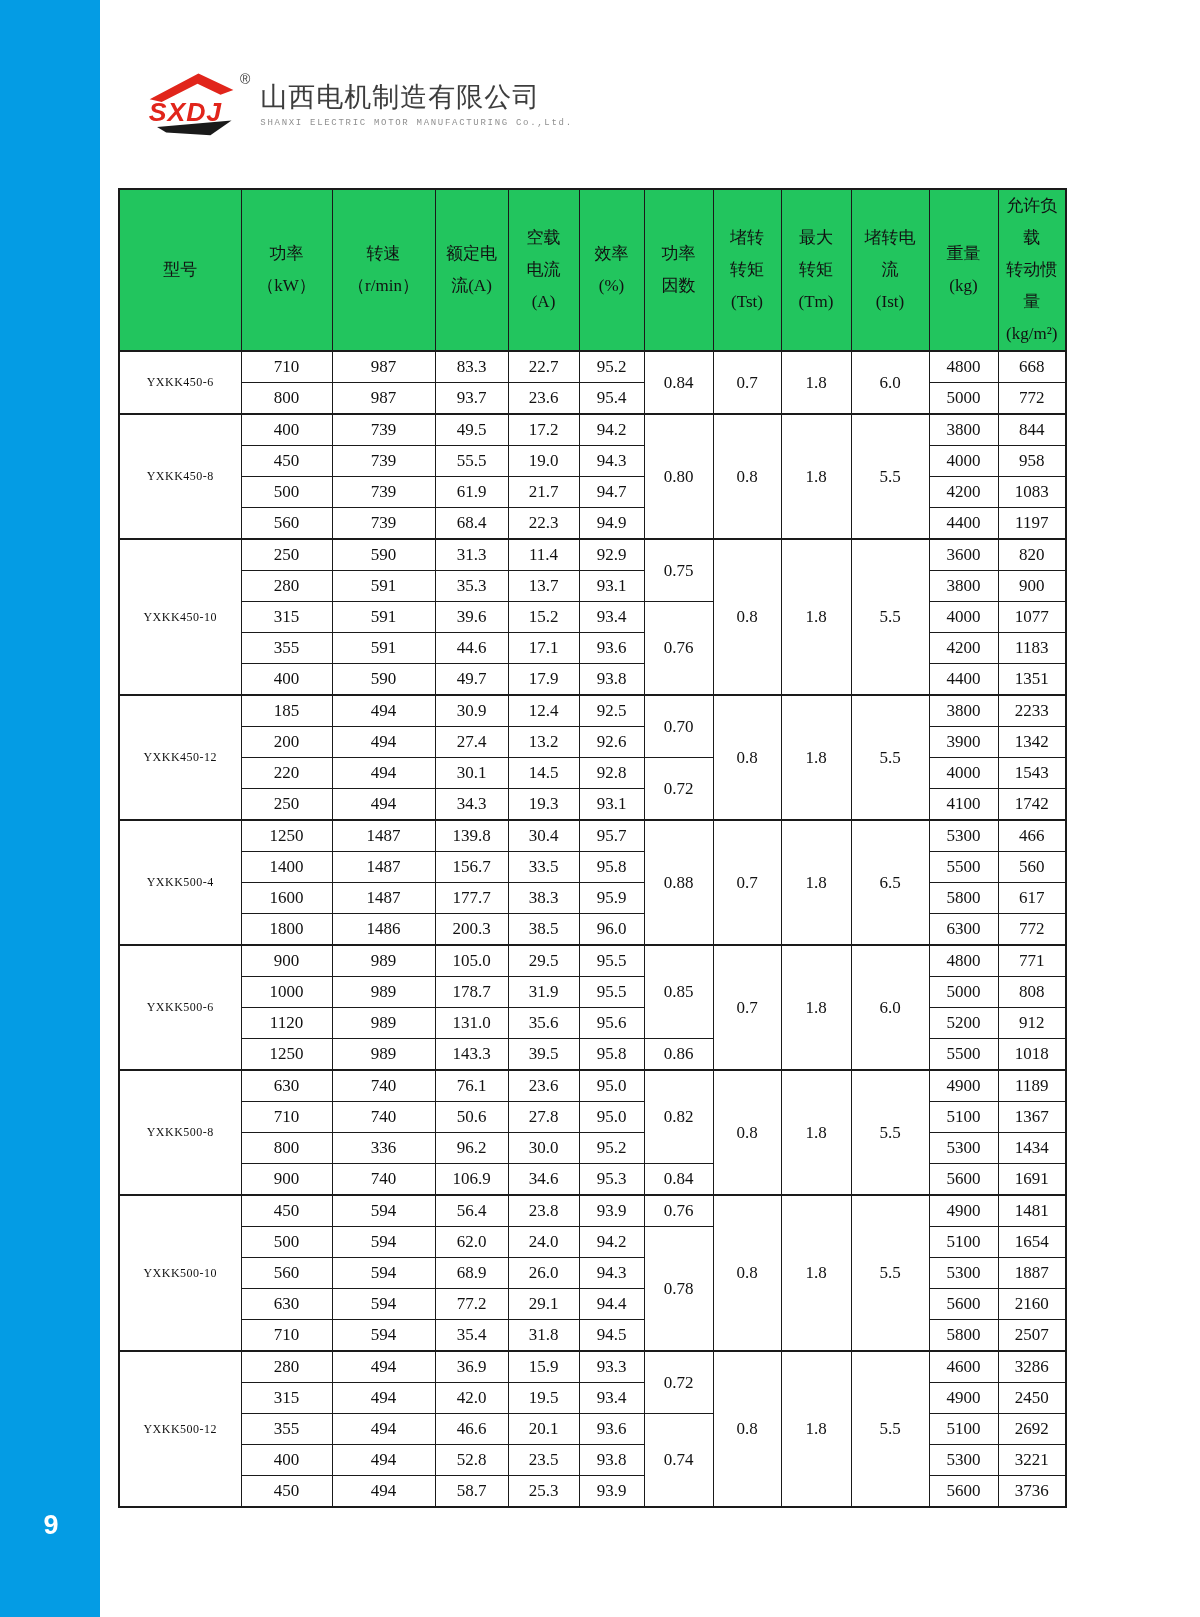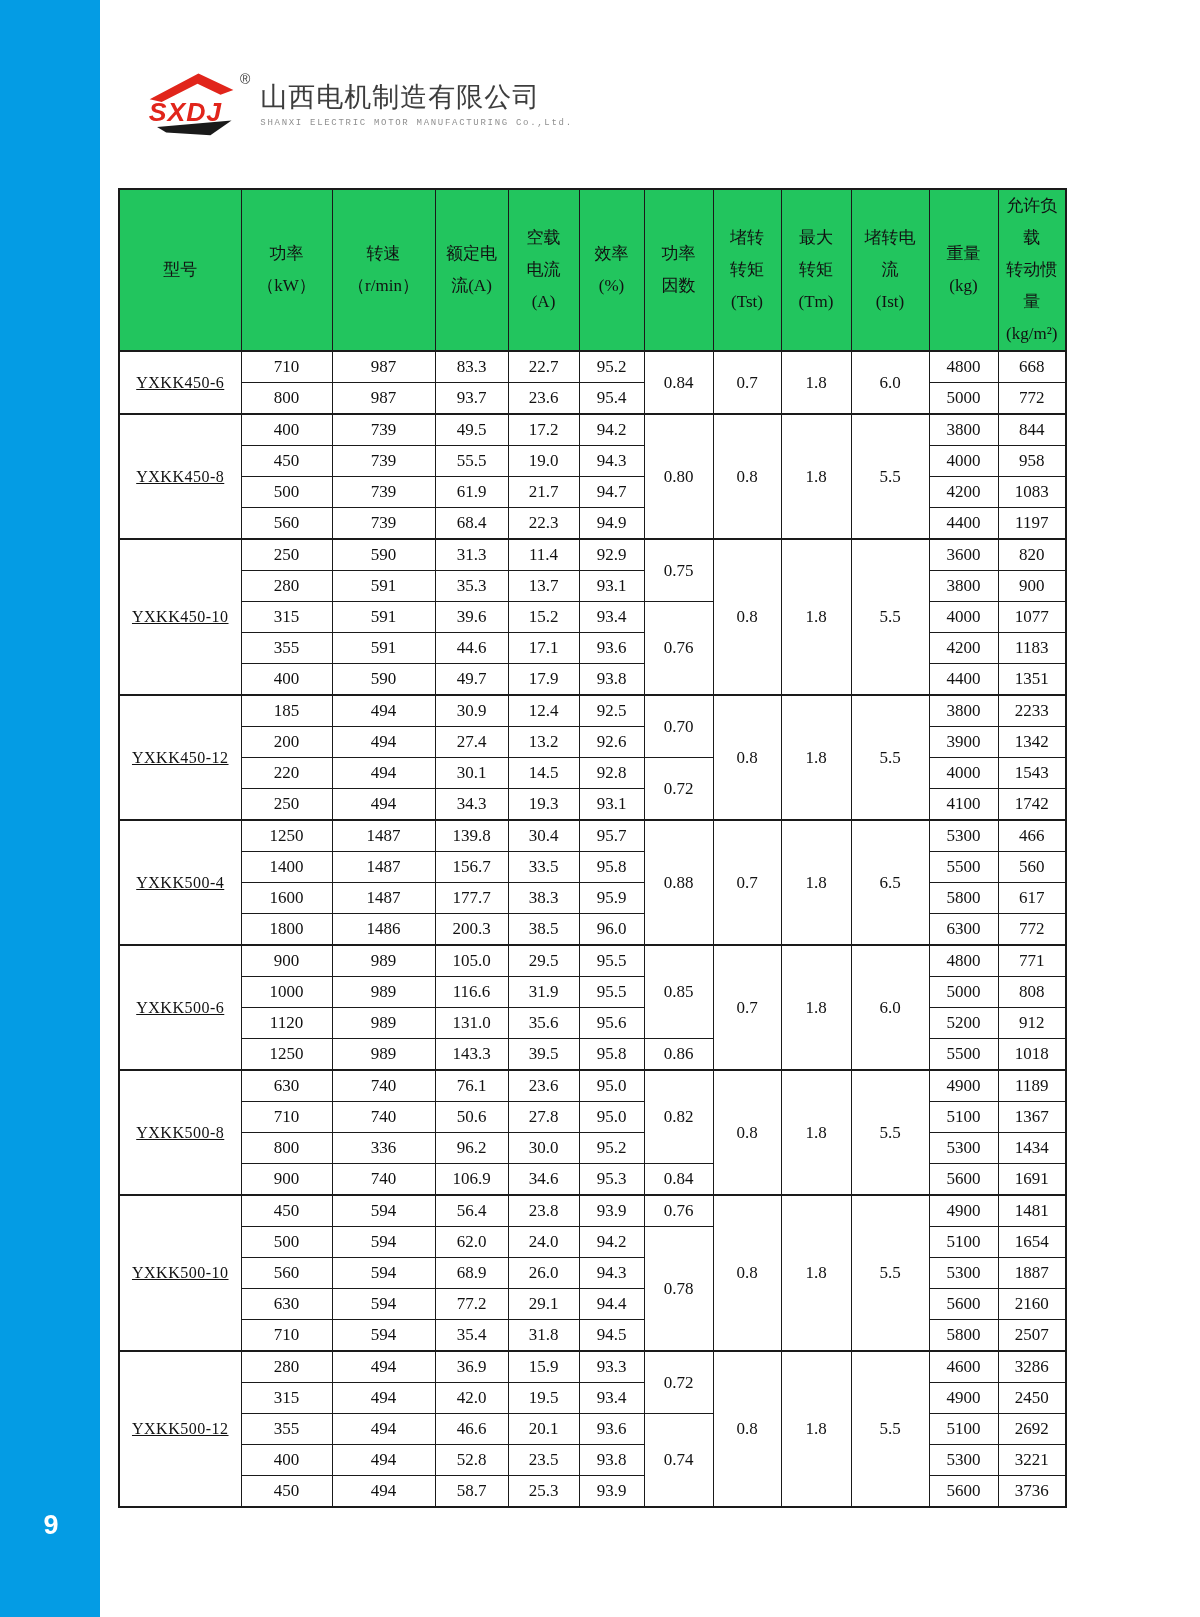--- a/index.html
+++ b/index.html
@@ -45,21 +45,21 @@
     height:95px; background:#22c55e; font-weight:normal;
     font-size:17px; line-height:32px; text-align:center;
     border:1px solid #1a1a1a; border-bottom:2px solid #1a1a1a; padding:0;
   }
   #spec-table td {
     height:30px; text-align:center; vertical-align:middle;
     font-size:17px; border:1px solid #1a1a1a; padding:0;
     white-space:nowrap; overflow:hidden;
   }
   #spec-table tr.group-start td { border-top-width:2px; }
-  #spec-table td.model-cell { font-size:16px; letter-spacing:0.5px;text-decoration:underline; }
+  #spec-table td.model-cell { font-size:12px; letter-spacing:0.5px; }
 </style>
 </head>
 <body>
 
 <div class="side-strip"></div>
 
 <div class="page-number">9</div>
 
 <div class="logo">
   <div class="logo-mark">
@@ -356,21 +356,21 @@
         <td rowspan="3">0.85</td>
         <td rowspan="4">0.7</td>
         <td rowspan="4">1.8</td>
         <td rowspan="4">6.0</td>
         <td>4800</td>
         <td>771</td>
       </tr>
       <tr>
         <td>1000</td>
         <td>989</td>
-        <td>116.6</td>
+        <td>178.7</td>
         <td>31.9</td>
         <td>95.5</td>
         <td>5000</td>
         <td>808</td>
       </tr>
       <tr>
         <td>1120</td>
         <td>989</td>
         <td>131.0</td>
         <td>35.6</td>

